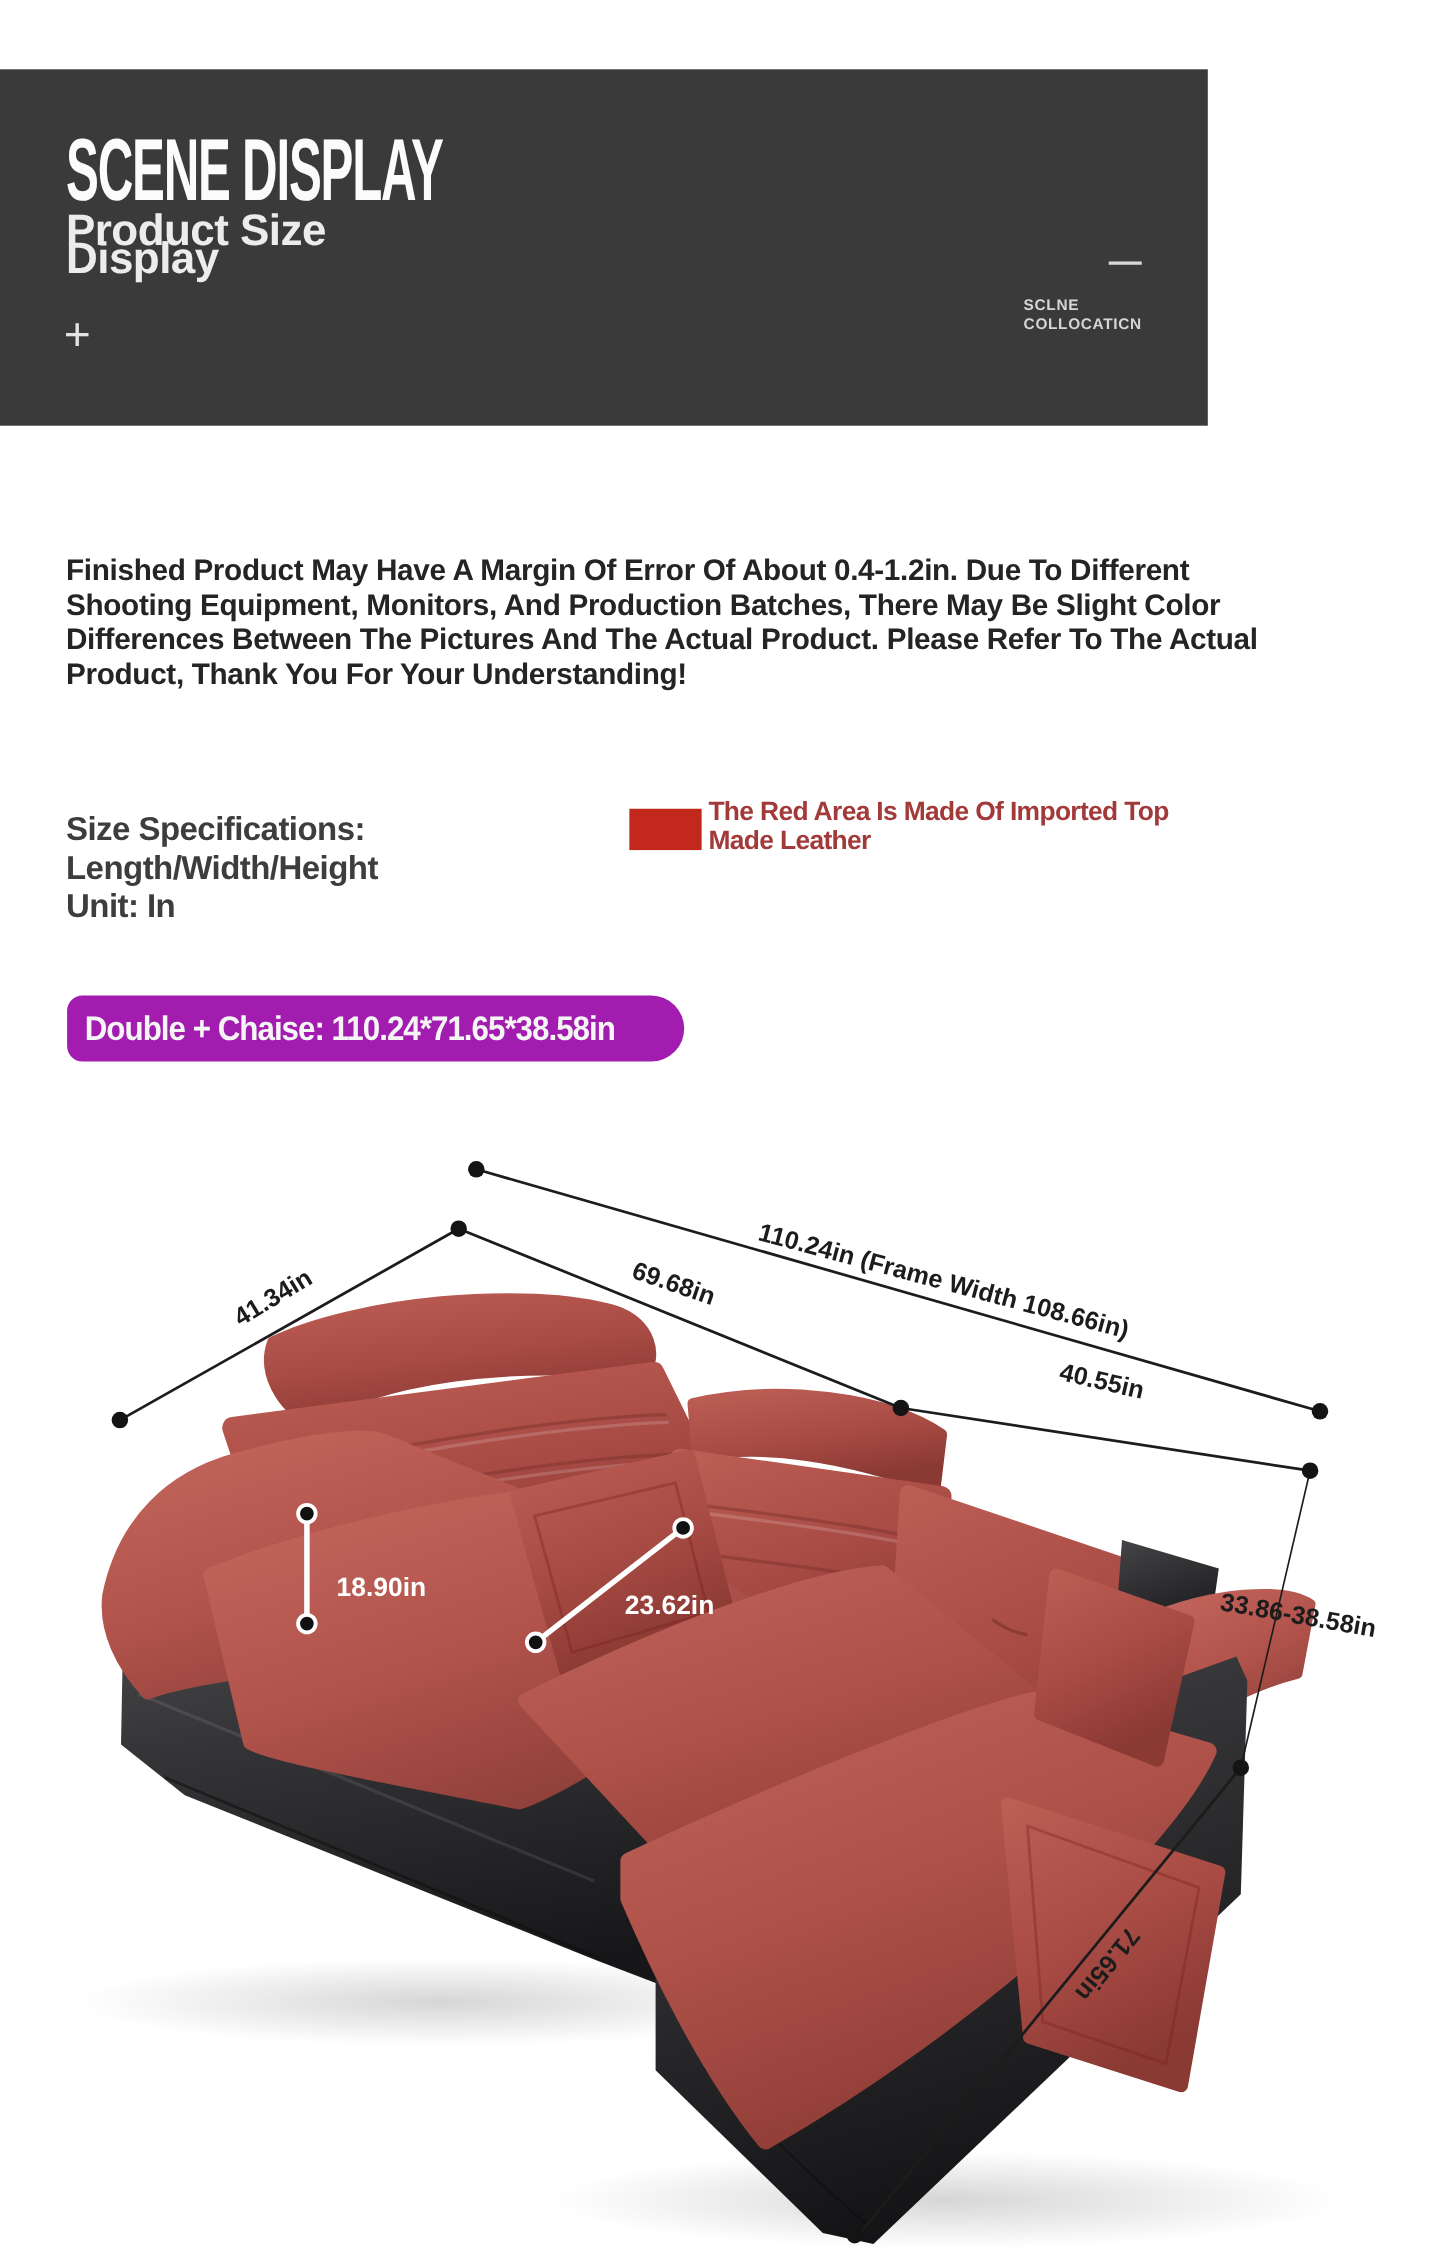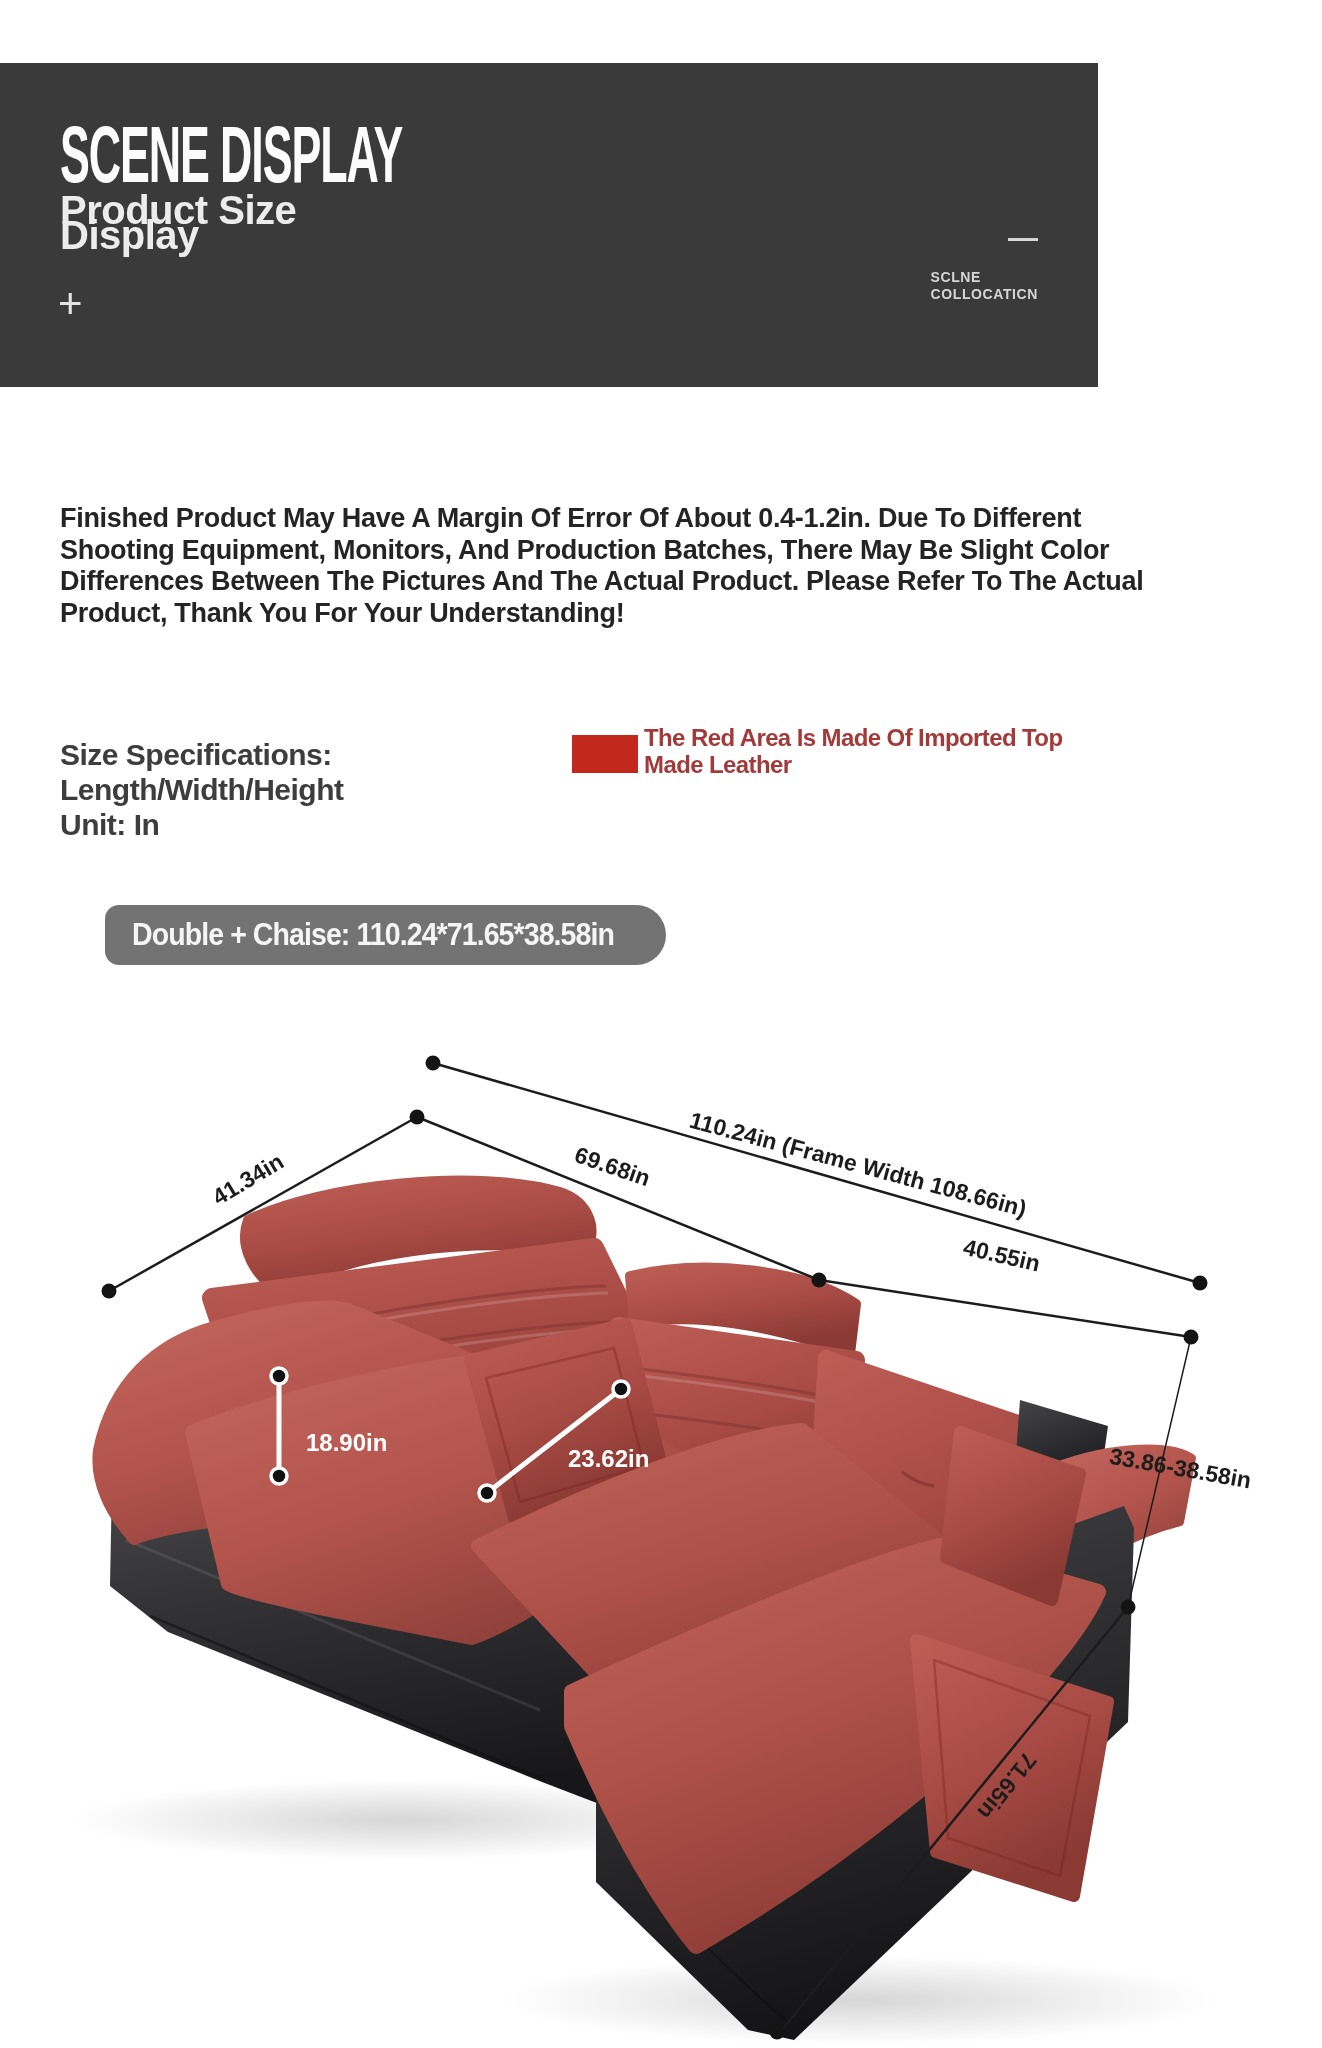--- a/index.html
+++ b/index.html
@@ -52,22 +52,22 @@
   
   .swatch { position:absolute; left:572px; top:735px; }
   .callout {
     position:absolute; left:644px; top:724px;
     font-size:24px; font-weight:700; color:#a33a3a; line-height:27px;
     letter-spacing:-0.6px;
   }
   
   .pill {
     position:absolute; left:61px; top:905px; width:561px; height:60px;
-    background:#737373; border-radius:14px 30px 30px 14px;
-    display:flex; align-items:center; box-sizing:border-box; padding-left:27px;margin-left:44px;
+    background:#a21caf; border-radius:14px 30px 30px 14px;
+    display:flex; align-items:center; box-sizing:border-box; padding-left:16px;
   }
   .pill-label {
     font-size:31px; font-weight:700; color:#f5f5f5; letter-spacing:-1px;
     white-space:nowrap; transform:scaleX(0.92); transform-origin:0 50%;
   }
   
   .diagram { position:absolute; left:0; top:980px; }
   .dim  { font-weight:700; font-size:23px; fill:#1c1c1c; }
   .dimw { font-weight:700; font-size:24px; fill:#ffffff; }
 </style>

